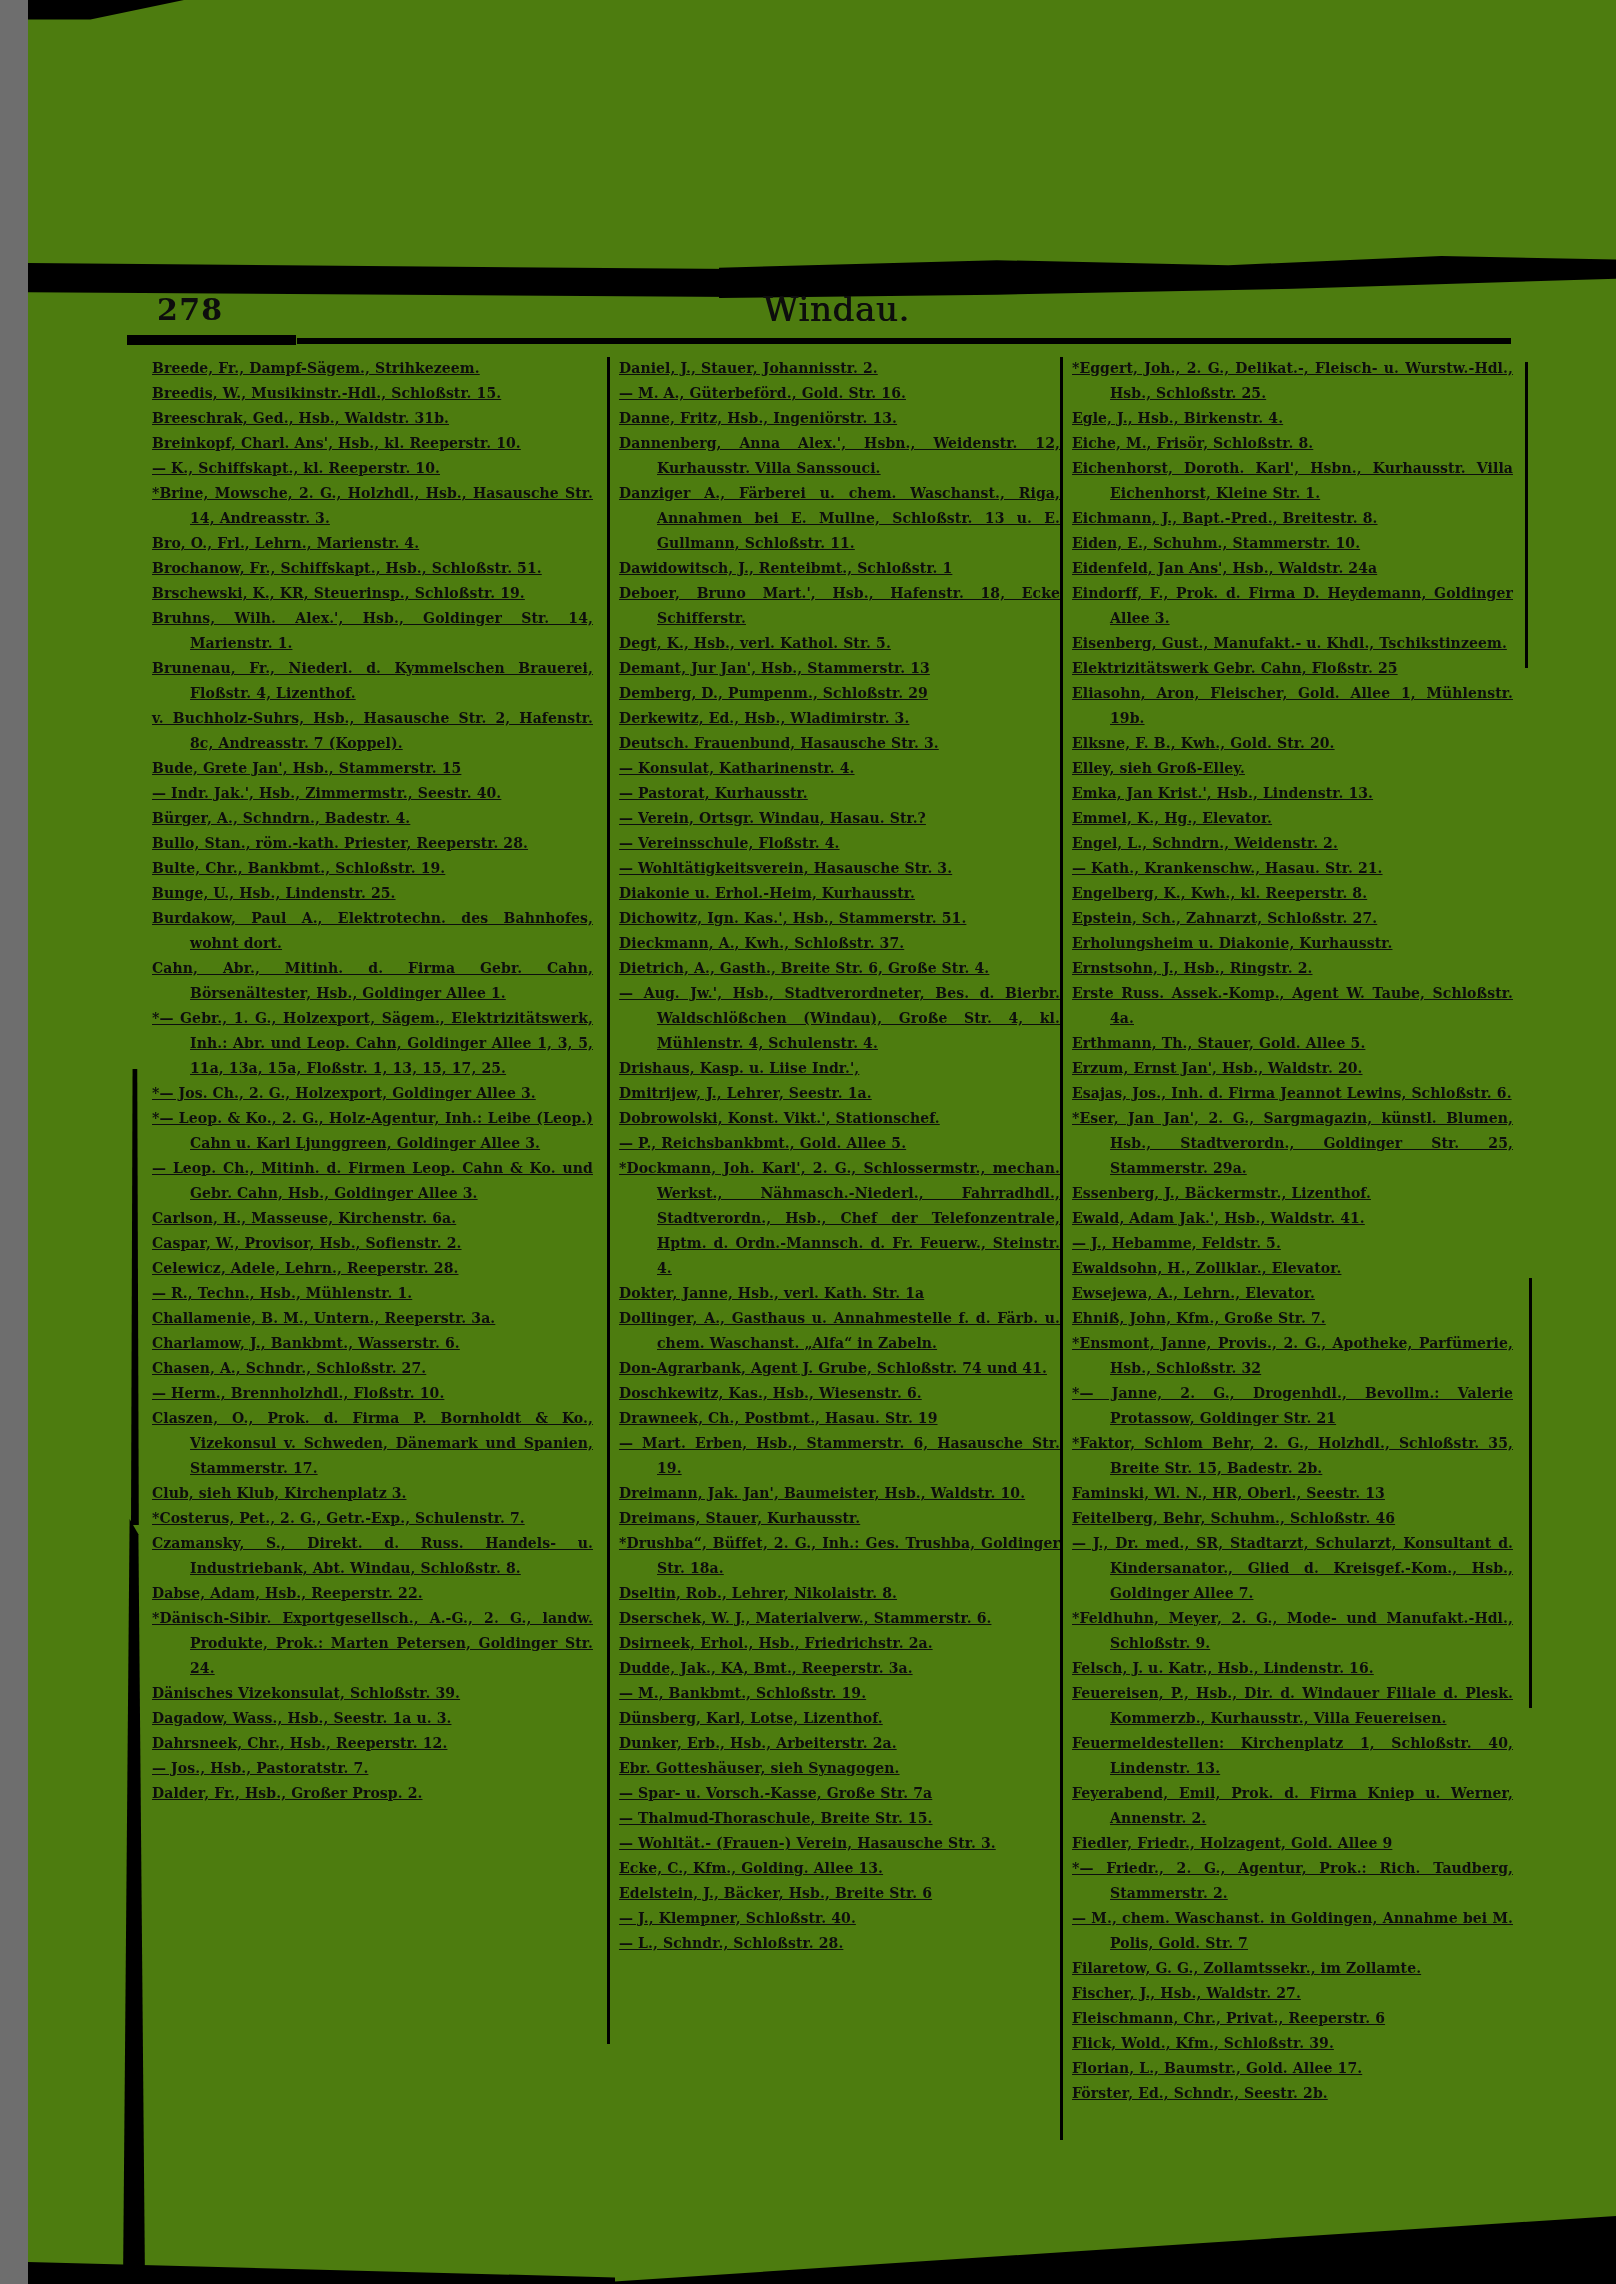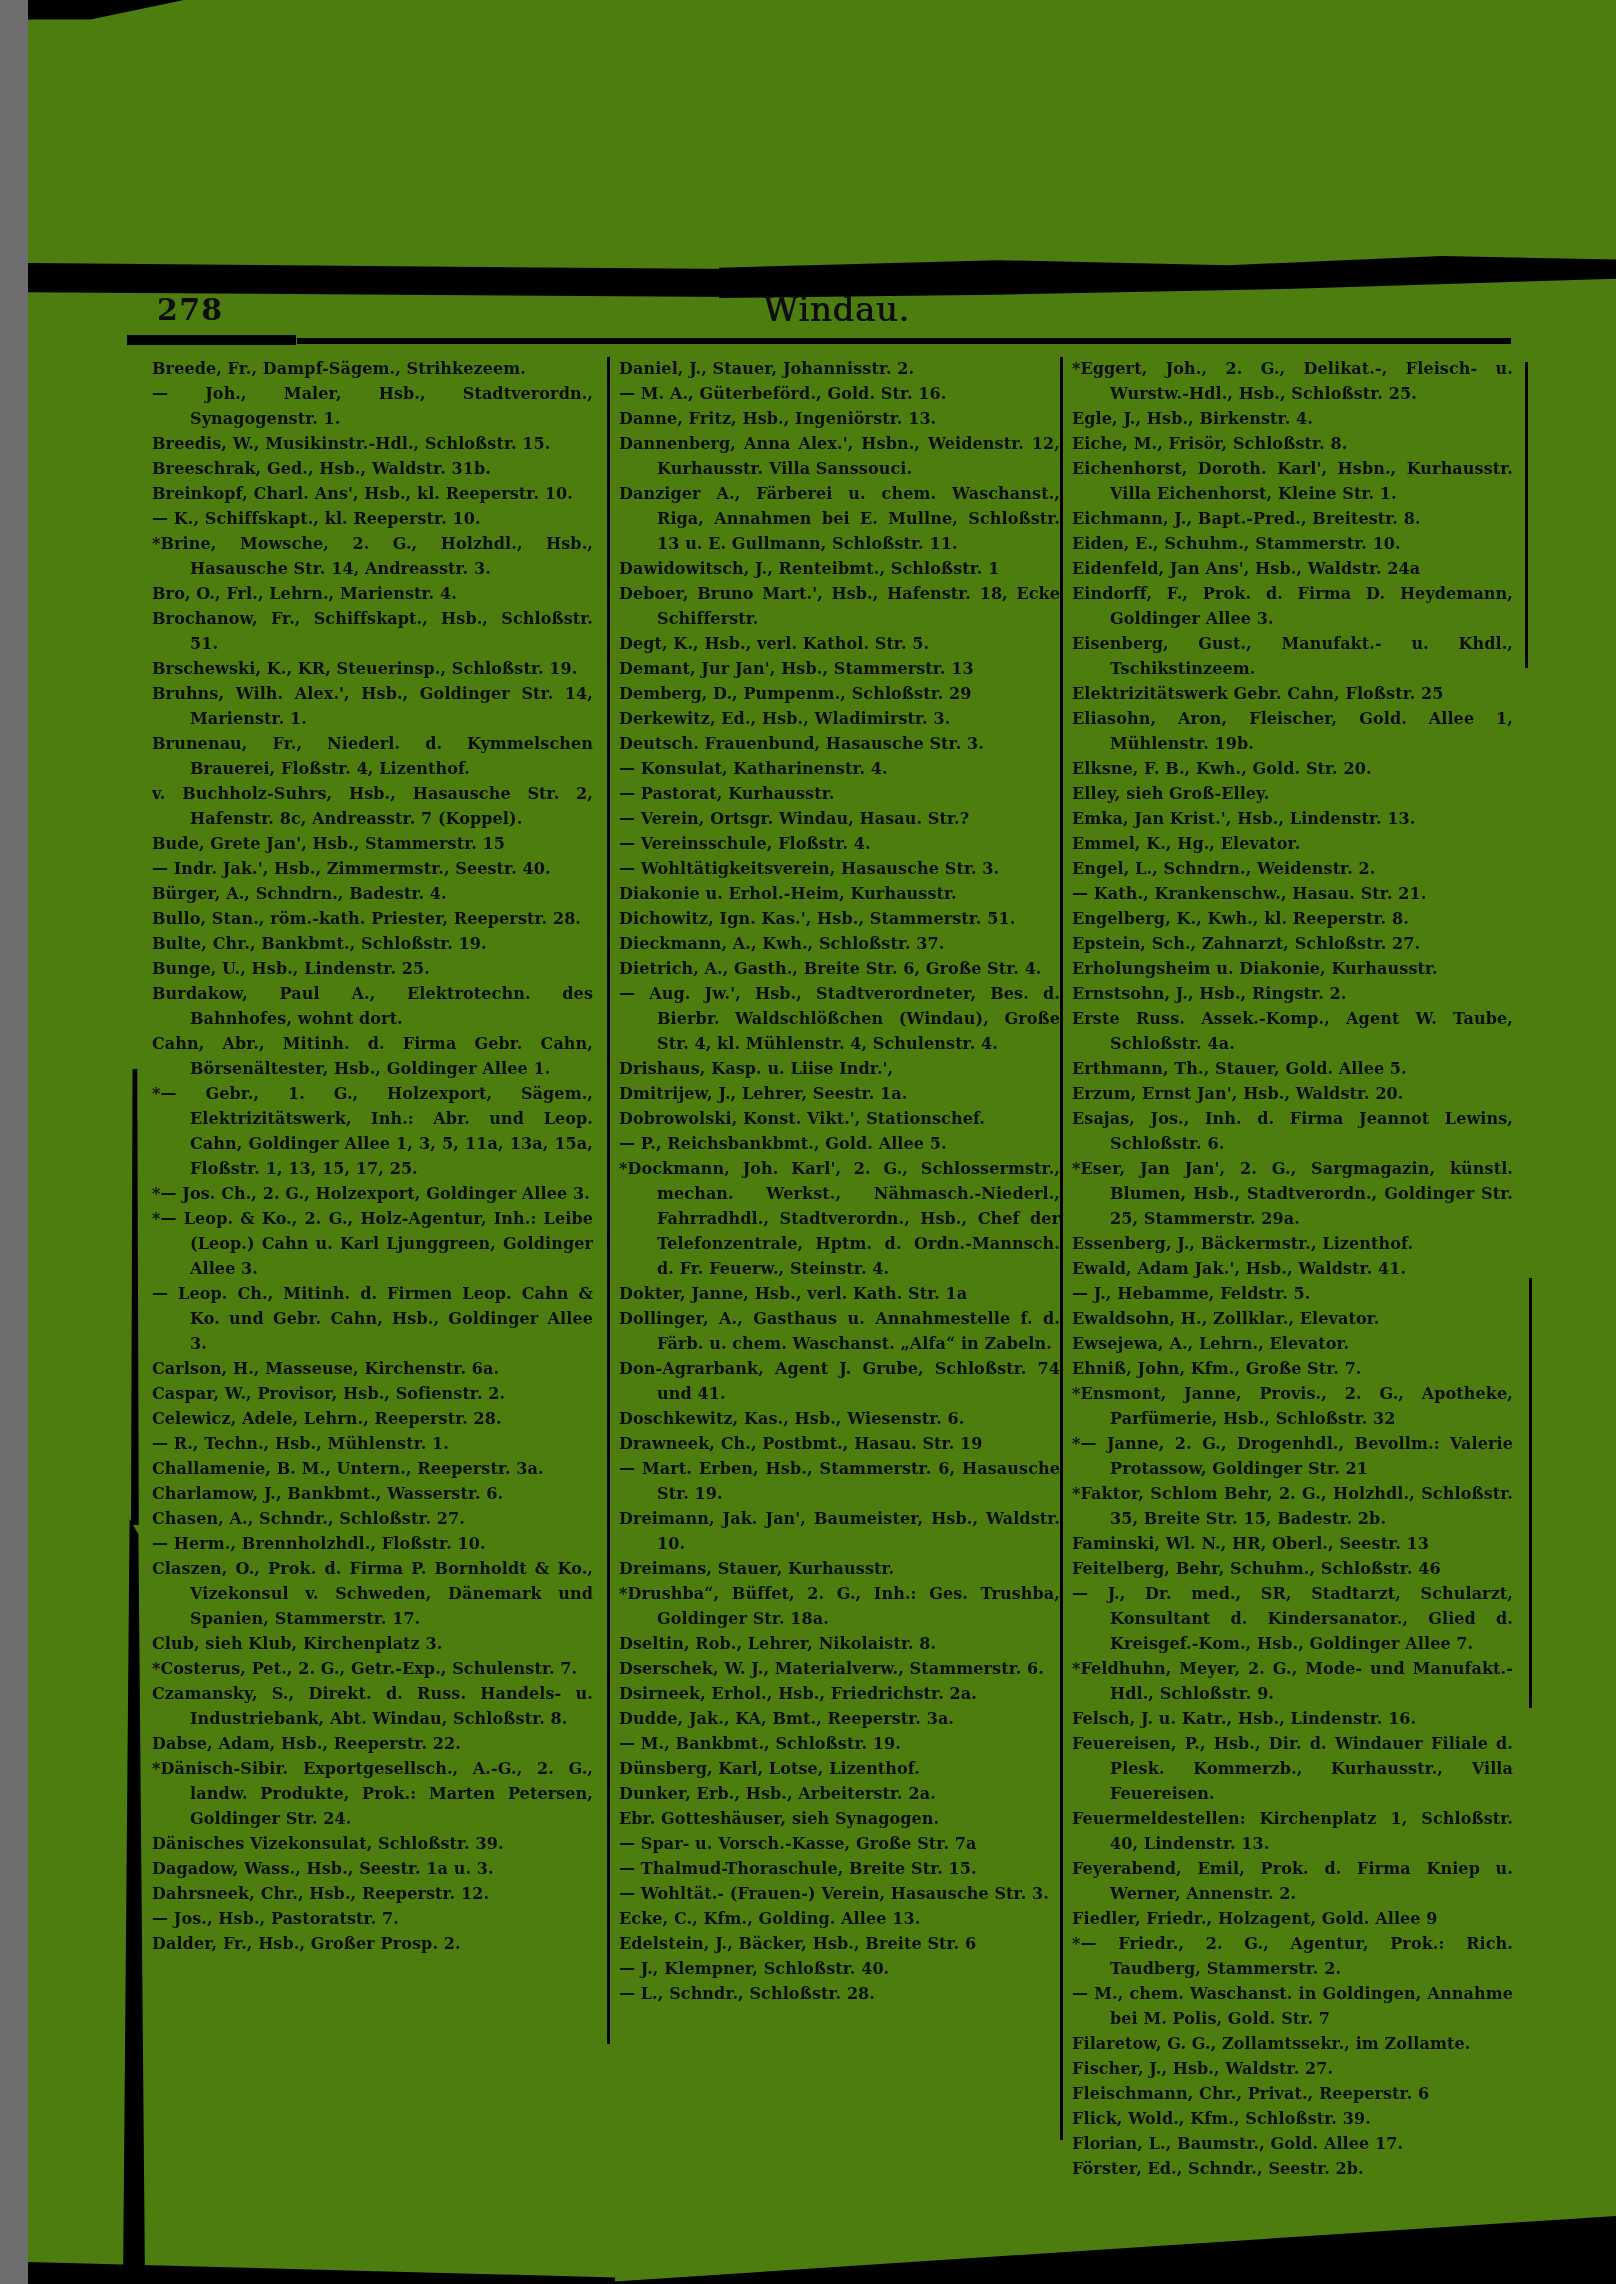--- a/index.html
+++ b/index.html
@@ -43,23 +43,24 @@
     clip-path:polygon(30% 0,70% 2%,100% 100%,0 100%);}
   .artifact-left-streak-b{left:103px;top:1069px;width:7.8px;height:456px;
     clip-path:polygon(20% 0,80% 0,100% 100%,0 100%);}
   .artifact-bottom-right{left:548px;top:2214px;width:1069px;height:70px;
     clip-path:polygon(0 100%,100% 0,100% 100%);}
   .artifact-bottom-left{left:0;top:2262px;width:587px;height:22px;
     clip-path:polygon(0 0,100% 70%,100% 100%,0 100%);}
   
   .col{
     position:absolute;top:356px;width:441px;
-    font-size:16px;line-height:25px;font-weight:bold;
+    font-size:14px;line-height:25px;font-weight:bold;
     text-align:justify;
     letter-spacing:0.1px;
+    text-decoration:underline;
   }
   .col-1{left:124px;}
   .col-2{left:591px;}
   .col-3{left:1044px;}
   .entry{
     margin:0;
     padding-left:38px;
     text-indent:-38px;
   }
 </style>
@@ -81,21 +82,20 @@
   <div class="rule rule-header-left"></div>
   <div class="rule rule-header-main"></div>
 
   <div class="rule rule-col-a"></div>
   <div class="rule rule-col-b"></div>
   <div class="rule rule-right-a"></div>
   <div class="rule rule-right-b"></div>
 
   <div class="col col-1">
       <p class="entry">Breede, Fr., Dampf-Sägem., Strihkezeem.</p>
-      <p class="entry">— Joh., Maler, Hsb., Stadtverordn., Synagogenstr. 1.</p>
       <p class="entry">Breedis, W., Musikinstr.-Hdl., Schloßstr. 15.</p>
       <p class="entry">Breeschrak, Ged., Hsb., Waldstr. 31b.</p>
       <p class="entry">Breinkopf, Charl. Ans', Hsb., kl. Reeperstr. 10.</p>
       <p class="entry">— K., Schiffskapt., kl. Reeperstr. 10.</p>
       <p class="entry">*Brine, Mowsche, 2. G., Holzhdl., Hsb., Hasausche Str. 14, Andreasstr. 3.</p>
       <p class="entry">Bro, O., Frl., Lehrn., Marienstr. 4.</p>
       <p class="entry">Brochanow, Fr., Schiffskapt., Hsb., Schloßstr. 51.</p>
       <p class="entry">Brschewski, K., KR, Steuerinsp., Schloßstr. 19.</p>
       <p class="entry">Bruhns, Wilh. Alex.', Hsb., Goldinger Str. 14, Marienstr. 1.</p>
       <p class="entry">Brunenau, Fr., Niederl. d. Kymmelschen Brauerei, Floßstr. 4, Lizenthof.</p>

